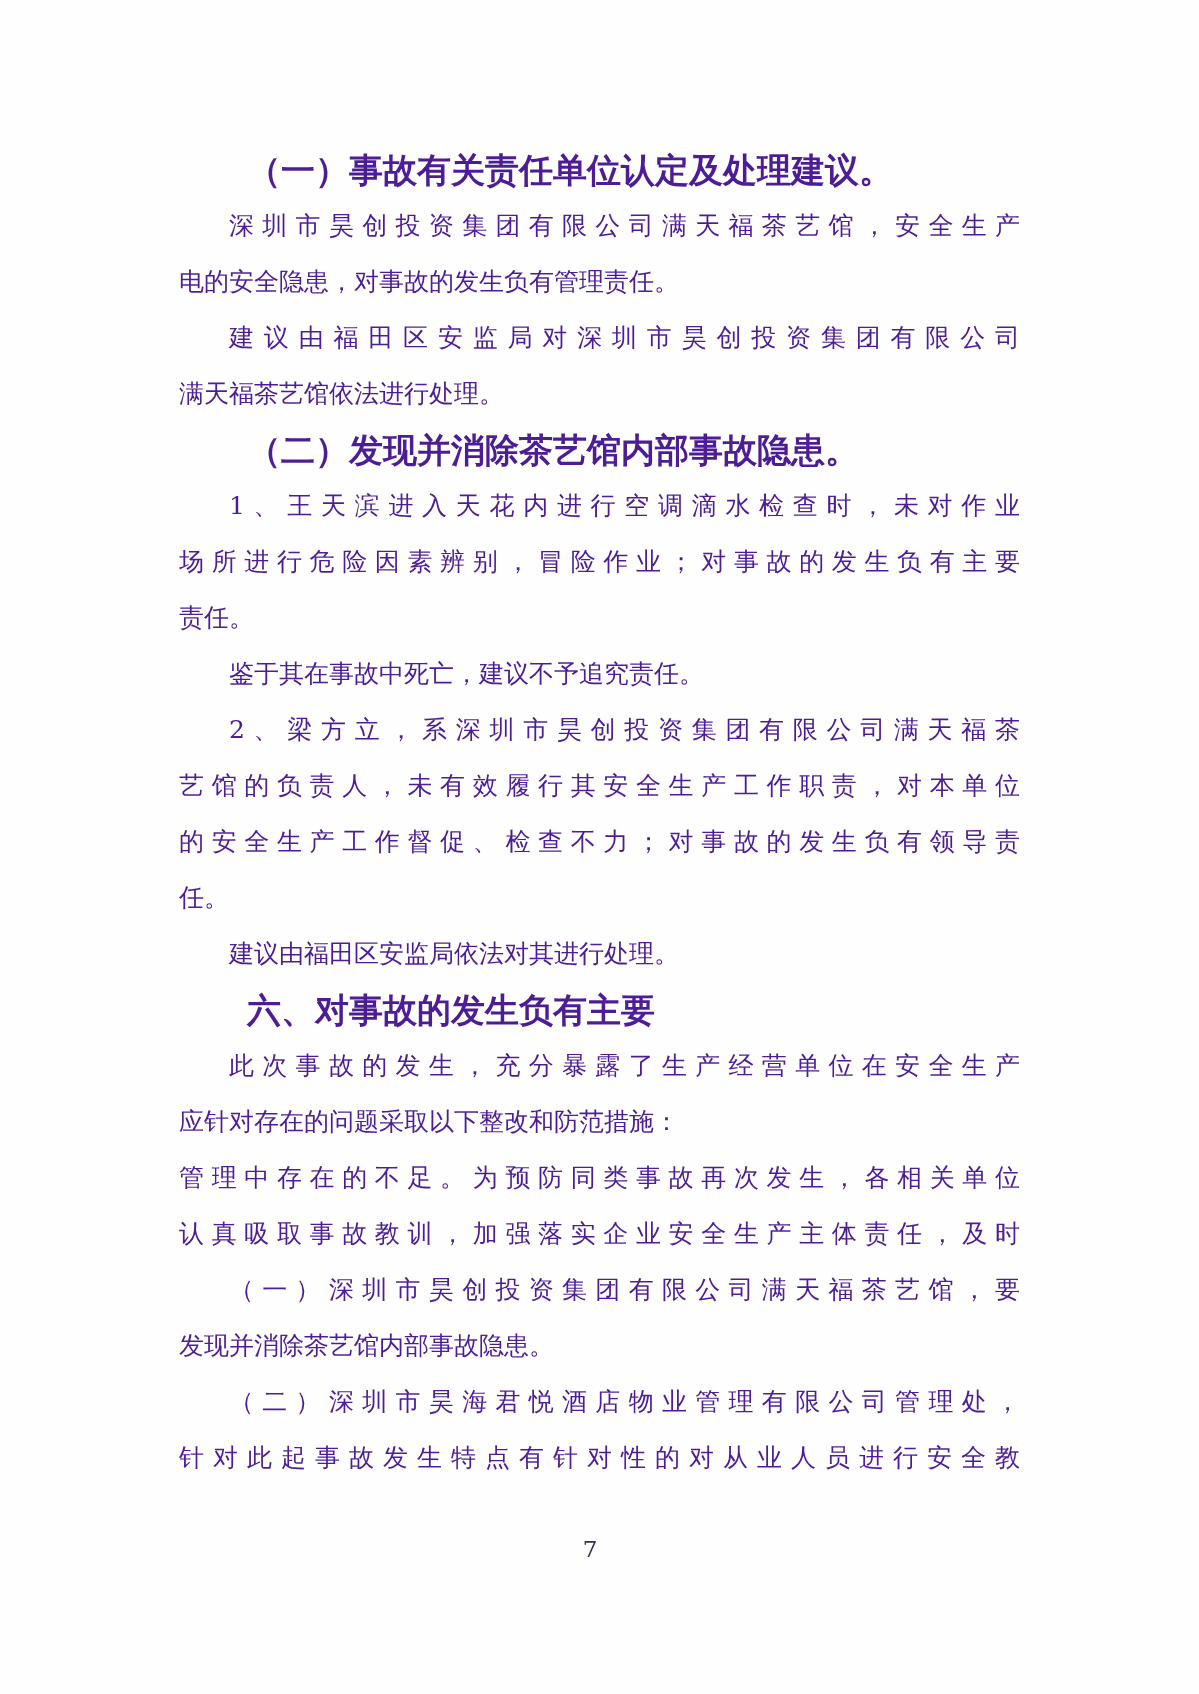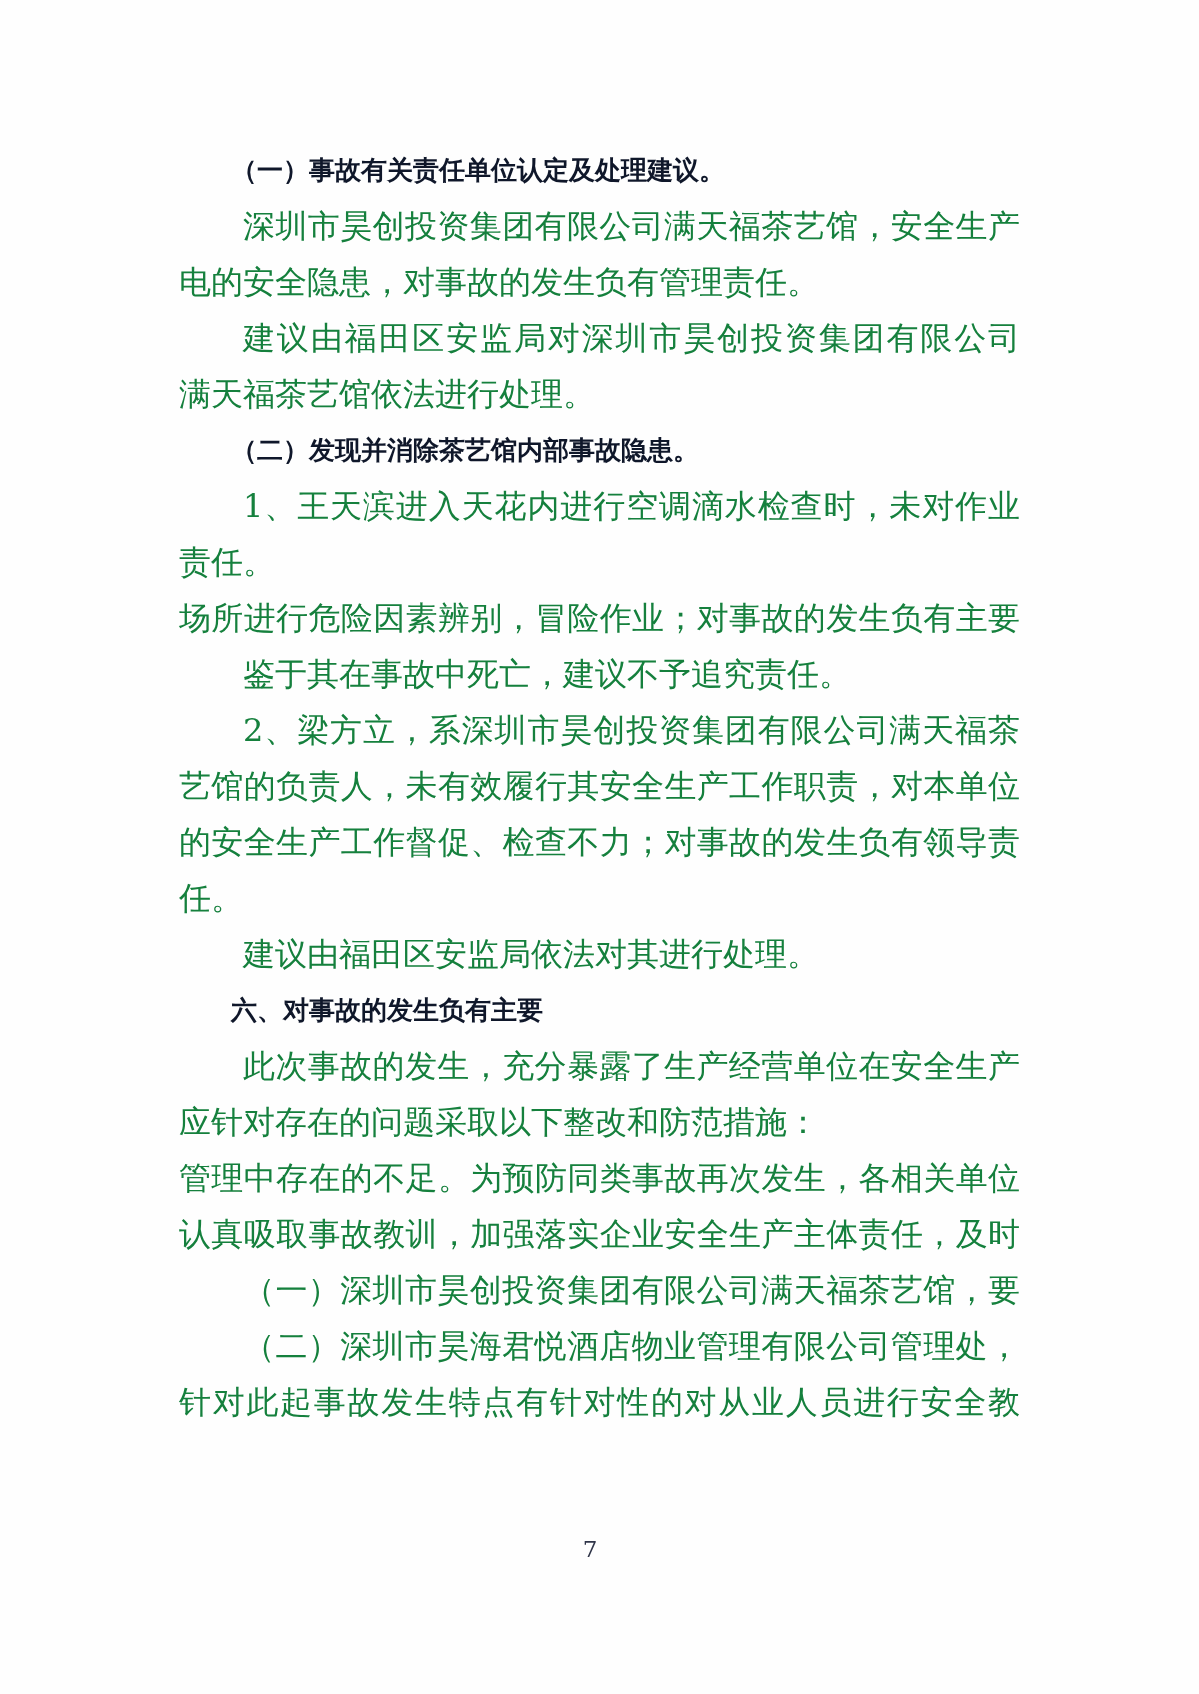--- a/index.html
+++ b/index.html
@@ -17,31 +17,31 @@
   }
   .content {
     position: absolute;
     left: 179px;
     top: 142px;
     width: 841px;
   }
   .line {
     height: 56px;
     line-height: 56px;
-    font-size: 32px;
-    color: #15803d;
+    font-size: 25px;
+    color: #4c1d95;
     text-align: left;
     white-space: normal;
     overflow: visible;
   }
   .line.heading {
     font-family: "DejaVu Sans", "Liberation Sans", sans-serif;
     font-weight: 700;
-    font-size: 26px;
-    color: #0f172a;
+    font-size: 34px;
+    color: #4c1d95;
   }
   .line.indent {
     text-indent: 2em;
   }
   .line.full {
     text-align: justify;
     text-align-last: justify;
   }
   .page-number {
     position: absolute;
@@ -60,31 +60,32 @@
 
 <div class="page">
   <main class="content" id="doc-lines">
       <div class="line heading indent">（一）事故有关责任单位认定及处理建议。</div>
       <div class="line indent full">深圳市昊创投资集团有限公司满天福茶艺馆，安全生产</div>
       <div class="line">电的安全隐患，对事故的发生负有管理责任。</div>
       <div class="line indent full">建议由福田区安监局对深圳市昊创投资集团有限公司</div>
       <div class="line">满天福茶艺馆依法进行处理。</div>
       <div class="line heading indent">（二）发现并消除茶艺馆内部事故隐患。</div>
       <div class="line indent full">1、王天滨进入天花内进行空调滴水检查时，未对作业</div>
+      <div class="line full">场所进行危险因素辨别，冒险作业；对事故的发生负有主要</div>
       <div class="line">责任。</div>
-      <div class="line full">场所进行危险因素辨别，冒险作业；对事故的发生负有主要</div>
       <div class="line indent">鉴于其在事故中死亡，建议不予追究责任。</div>
       <div class="line indent full">2、梁方立，系深圳市昊创投资集团有限公司满天福茶</div>
       <div class="line full">艺馆的负责人，未有效履行其安全生产工作职责，对本单位</div>
       <div class="line full">的安全生产工作督促、检查不力；对事故的发生负有领导责</div>
       <div class="line">任。</div>
       <div class="line indent">建议由福田区安监局依法对其进行处理。</div>
       <div class="line heading indent">六、对事故的发生负有主要</div>
       <div class="line indent full">此次事故的发生，充分暴露了生产经营单位在安全生产</div>
       <div class="line">应针对存在的问题采取以下整改和防范措施：</div>
       <div class="line full">管理中存在的不足。为预防同类事故再次发生，各相关单位</div>
       <div class="line full">认真吸取事故教训，加强落实企业安全生产主体责任，及时</div>
       <div class="line indent full">（一）深圳市昊创投资集团有限公司满天福茶艺馆，要</div>
+      <div class="line">发现并消除茶艺馆内部事故隐患。</div>
       <div class="line indent full">（二）深圳市昊海君悦酒店物业管理有限公司管理处，</div>
       <div class="line full">针对此起事故发生特点有针对性的对从业人员进行安全教</div>
     </main>
   <div class="page-number">7</div>
 </div>
 
 </body></html>

